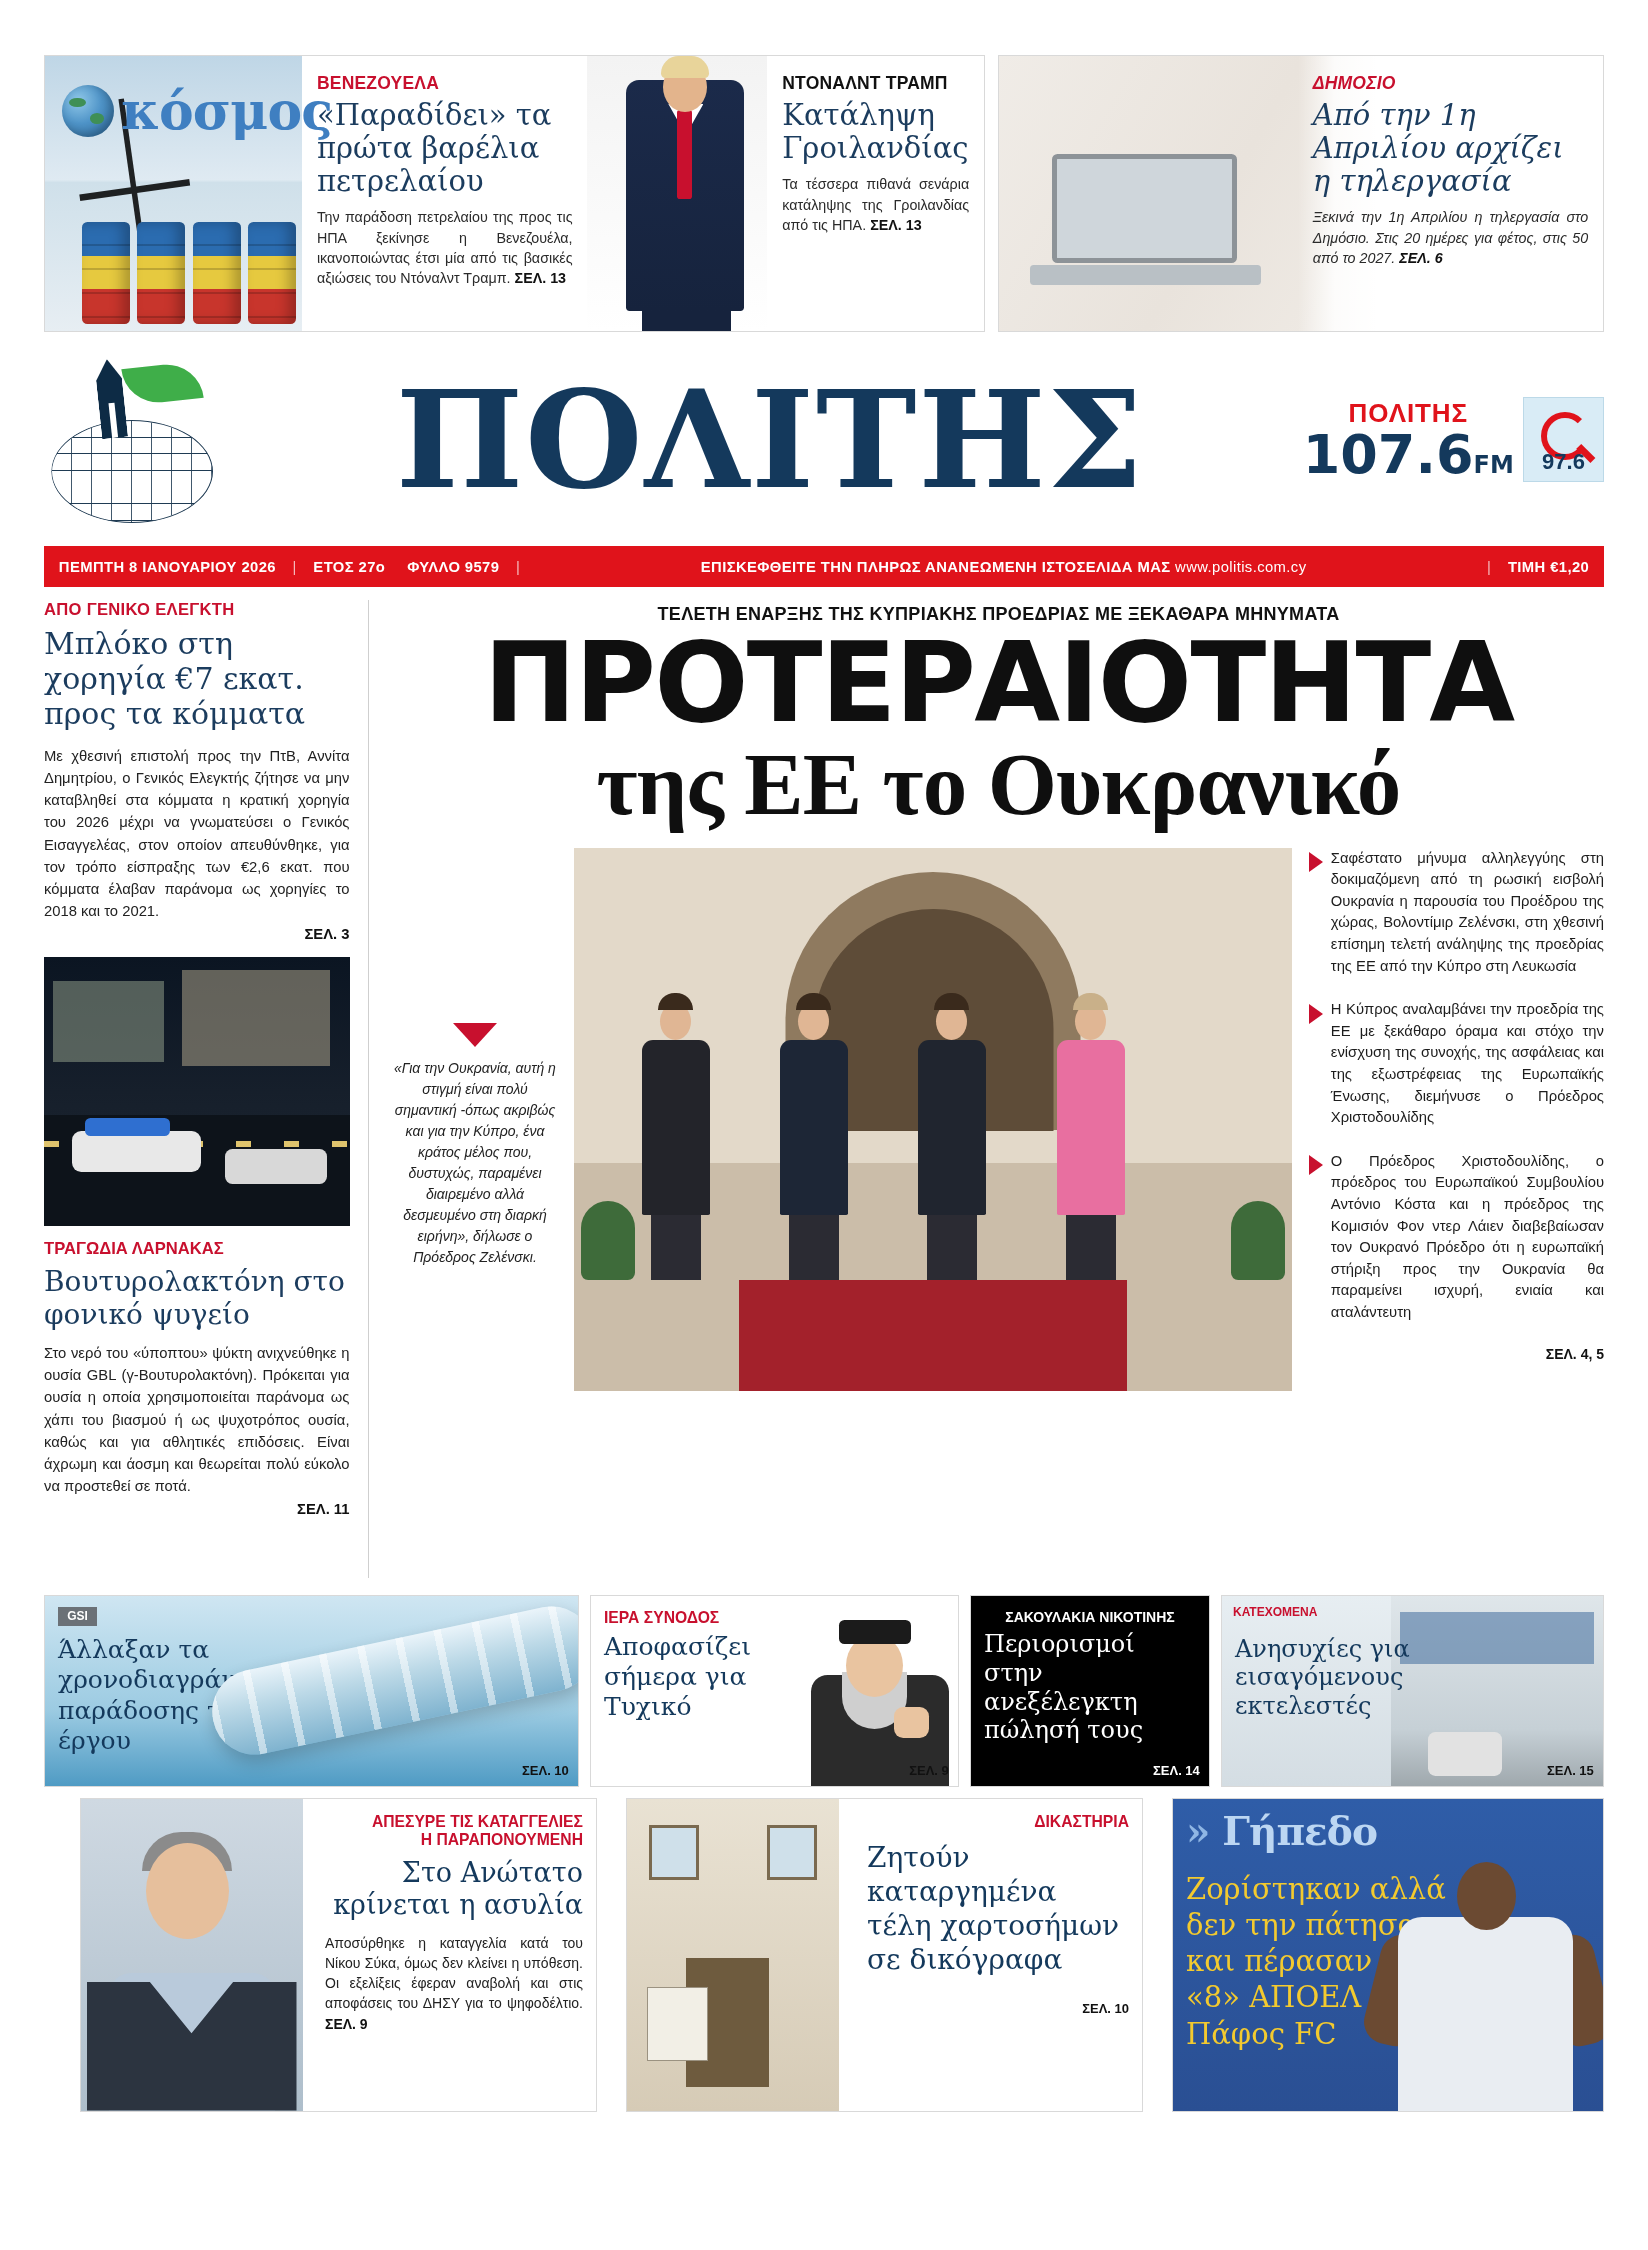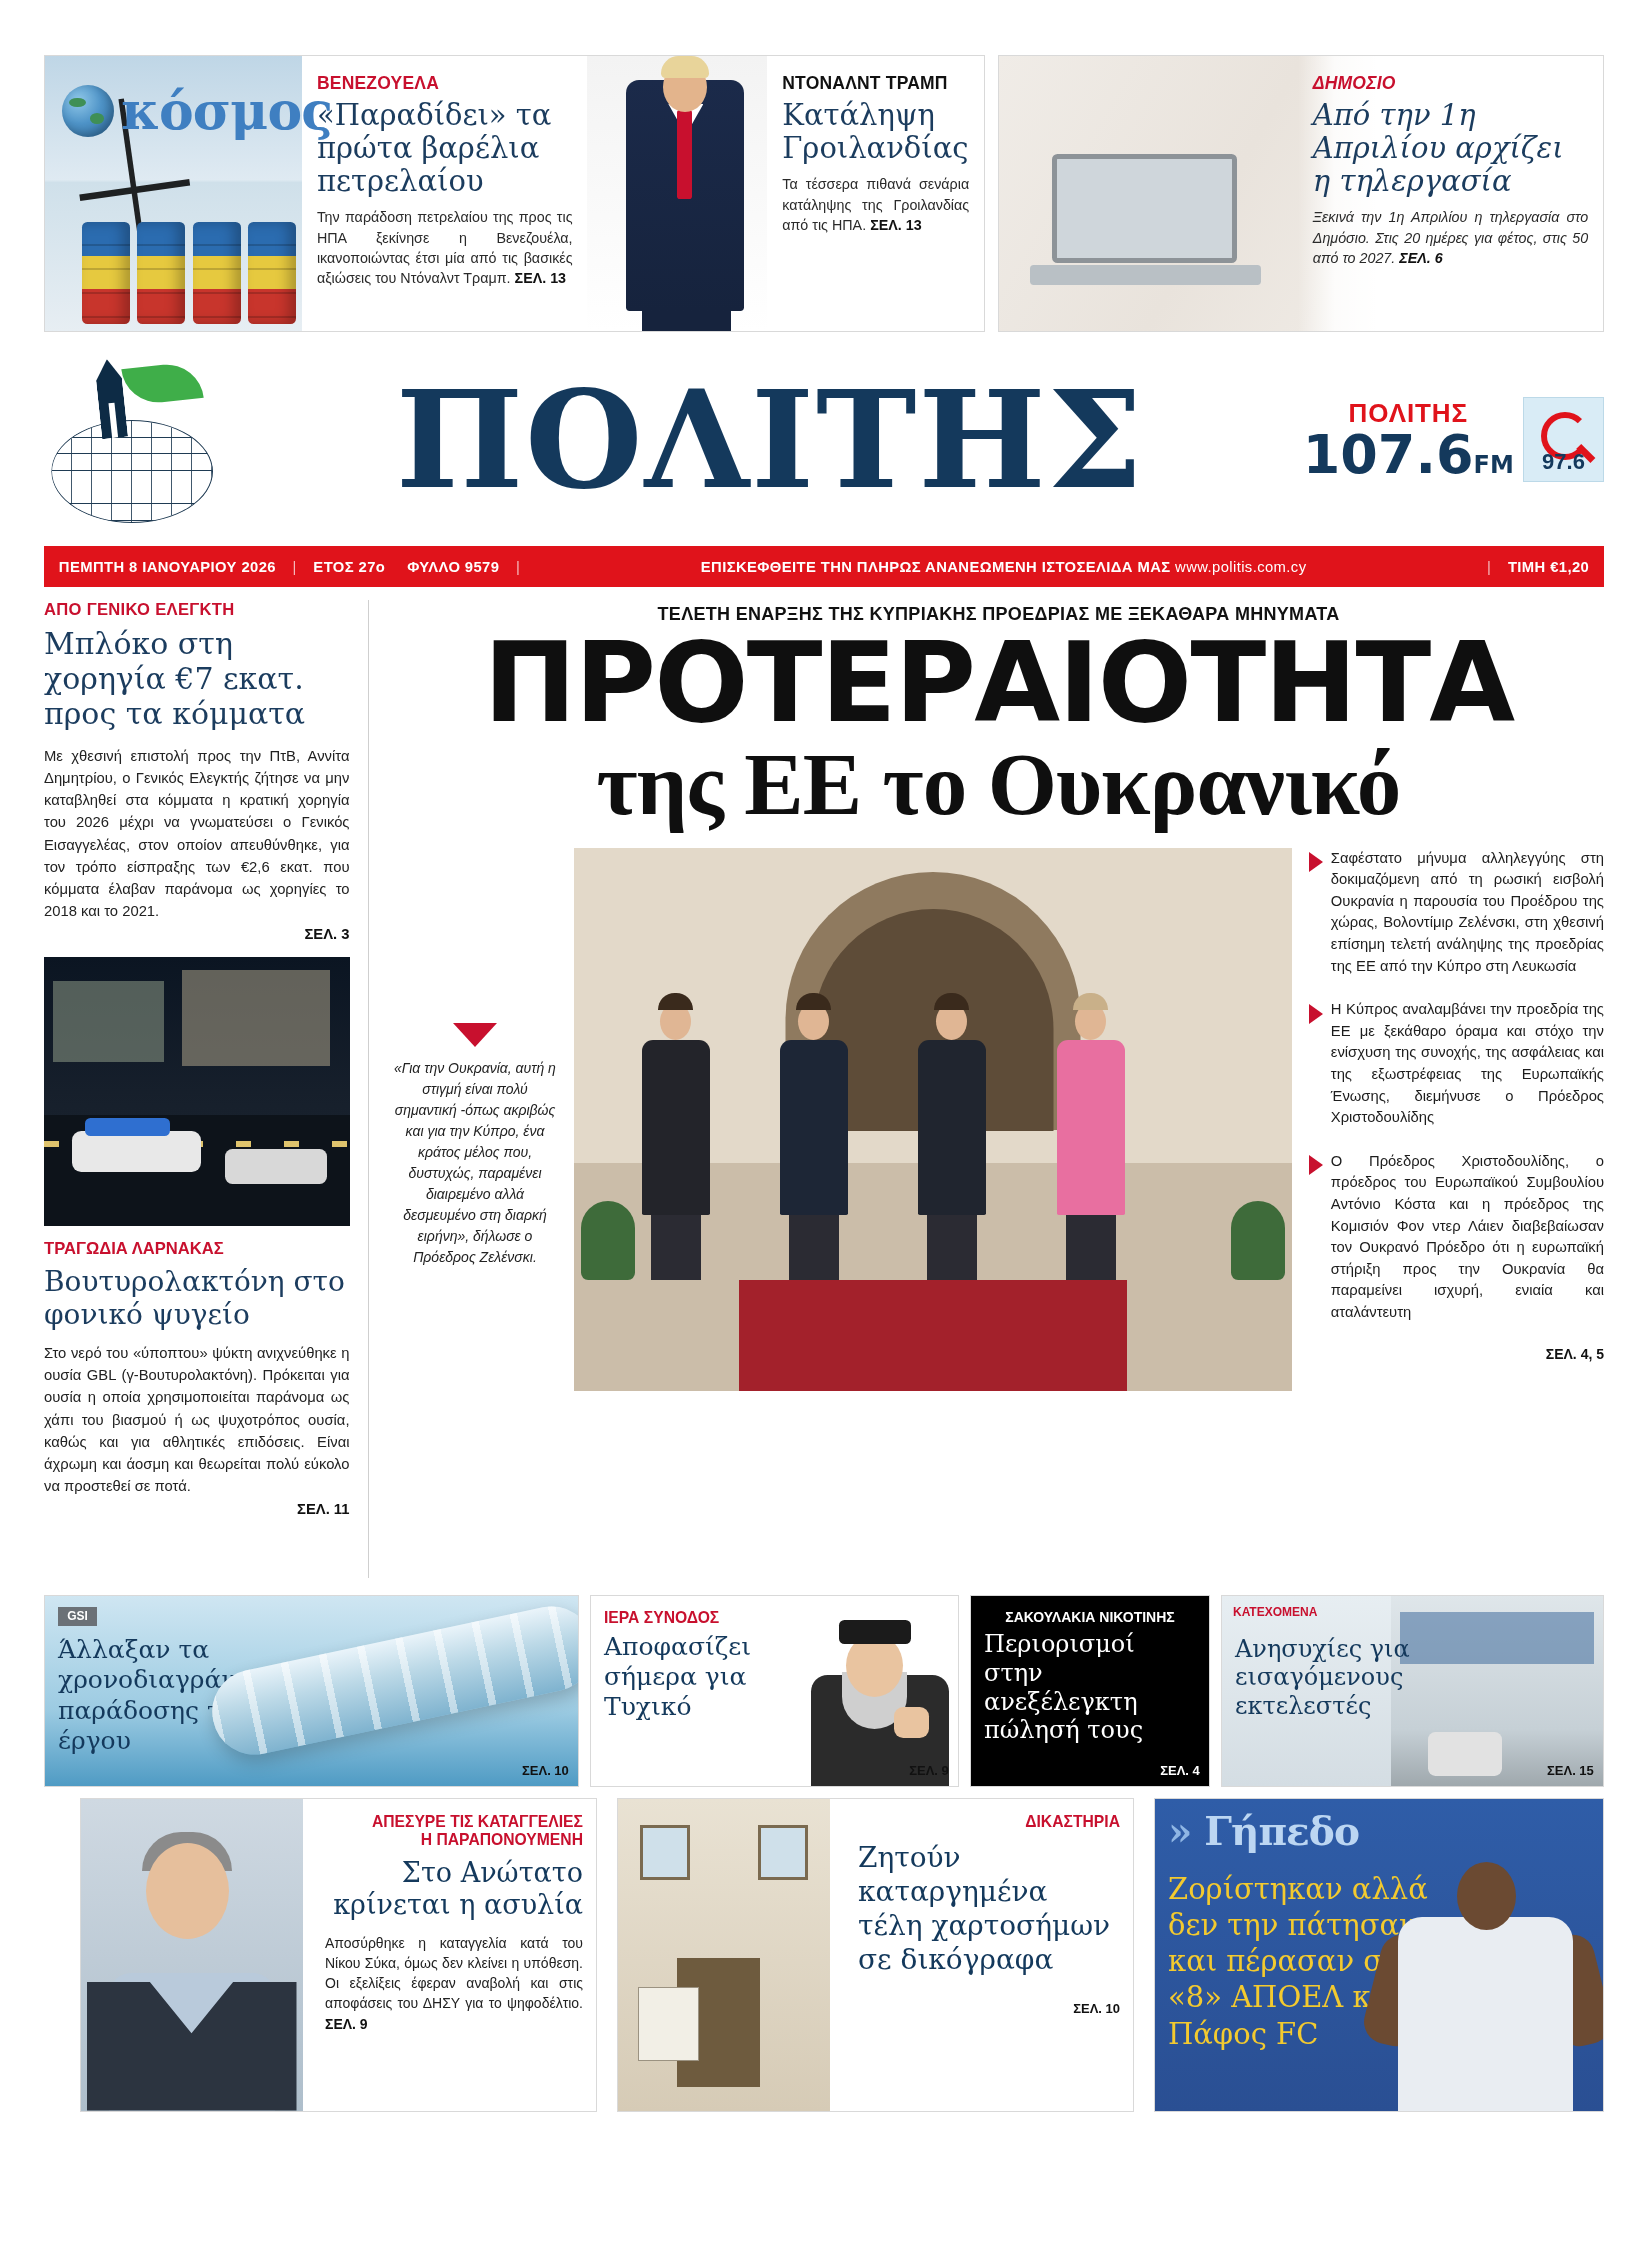--- a/index.html
+++ b/index.html
@@ -198,21 +198,21 @@
   .s-black .s-ref{ color:#fff; }
 
   .s-kat { flex:1 1 auto; background:linear-gradient(#e7eef2,#d4dde3); }
   .kat-head { position:absolute; left:13px; top:39px; width:185px; font-family:"DejaVu Serif", serif; font-size:24px; line-height:1.2; color:#14395c;}
   .kat-photo { position:absolute; right:0; top:0; width:212px; height:100%;
      background:linear-gradient(#dfe6ea,#c6d0d6 70%,#9fa8ad);}
   .kat-photo:before{content:"";position:absolute;left:9.2px;top:16.6px;width:194px;height:52px;background:#3f6b9c;opacity:.55;}
   .kat-photo:after{content:"";position:absolute;left:37px;bottom:9.2px;width:74px;height:44px;background:#e2e2e2;border-radius:7.4px;}
 
   
-  .strip2 { display:flex; gap:20px; margin-top:11px; height:314px;padding-left:36px;}
+  .strip2 { display:flex; gap:29px; margin-top:11px; height:314px;padding-left:36px;}
   .s2-a { flex:0 0 517px; }
   .manphoto { position:absolute; left:0; bottom:0; width:222px; height:100%;
     background:linear-gradient(#cfd9e2,#aebecb);}
   .manphoto .head{position:absolute;left:65px;top:44px;width:83px;height:96px;border-radius:50%;background:#e6bf9c;}
   .manphoto .hair{position:absolute;left:61px;top:33px;width:90px;height:39px;border-radius:44px 44px 0 0;background:#8b8b8b;}
   .manphoto .shirt{position:absolute;left:28px;bottom:0;width:166px;height:138px;background:#b9cadb;border-radius:22px 22px 0 0;}
   .manphoto .jacket{position:absolute;left:5.5px;bottom:0;width:210px;height:129px;background:#2c3440;clip-path:polygon(0 0,30% 0,50% 40%,70% 0,100% 0,100% 100%,0 100%);}
   .s2-text { margin-left:231px; padding:14.8px 13px 0; text-align:right;}
   .s2-head { font-family:"DejaVu Serif", serif; font-size:27px; line-height:1.2; color:#14395c; margin:7.4px 0 11px;}
   .s2-body { font-size:14px; line-height:1.45; text-align:justify; color:#222;}
@@ -457,21 +457,21 @@
         <div class="hand"></div>
       </div>
       <div class="s-ref">ΣΕΛ. 9</div>
     </div>
 
     <div class="s-box s-black">
       <div class="s-inner-pad">
         <div class="red-k" style="text-align:center">ΣΑΚΟΥΛΑΚΙΑ ΝΙΚΟΤΙΝΗΣ</div>
         <div class="s-head">Περιορισμοί στην ανεξέλεγκτη πώλησή τους</div>
       </div>
-      <div class="s-ref">ΣΕΛ. 4</div>
+      <div class="s-ref">ΣΕΛ. 14</div>
     </div>
 
     <div class="s-box s-kat">
       <div class="kat-photo"></div>
       <div class="gsi-tag" style="background:transparent;color:#c8102e;left:11px;top:9.2px;padding:0">ΚΑΤΕΧΟΜΕΝΑ</div>
       <div class="kat-head">Ανησυχίες για εισαγόμενους εκτελεστές</div>
       <div class="s-ref">ΣΕΛ. 15</div>
     </div>
   </div>
 

